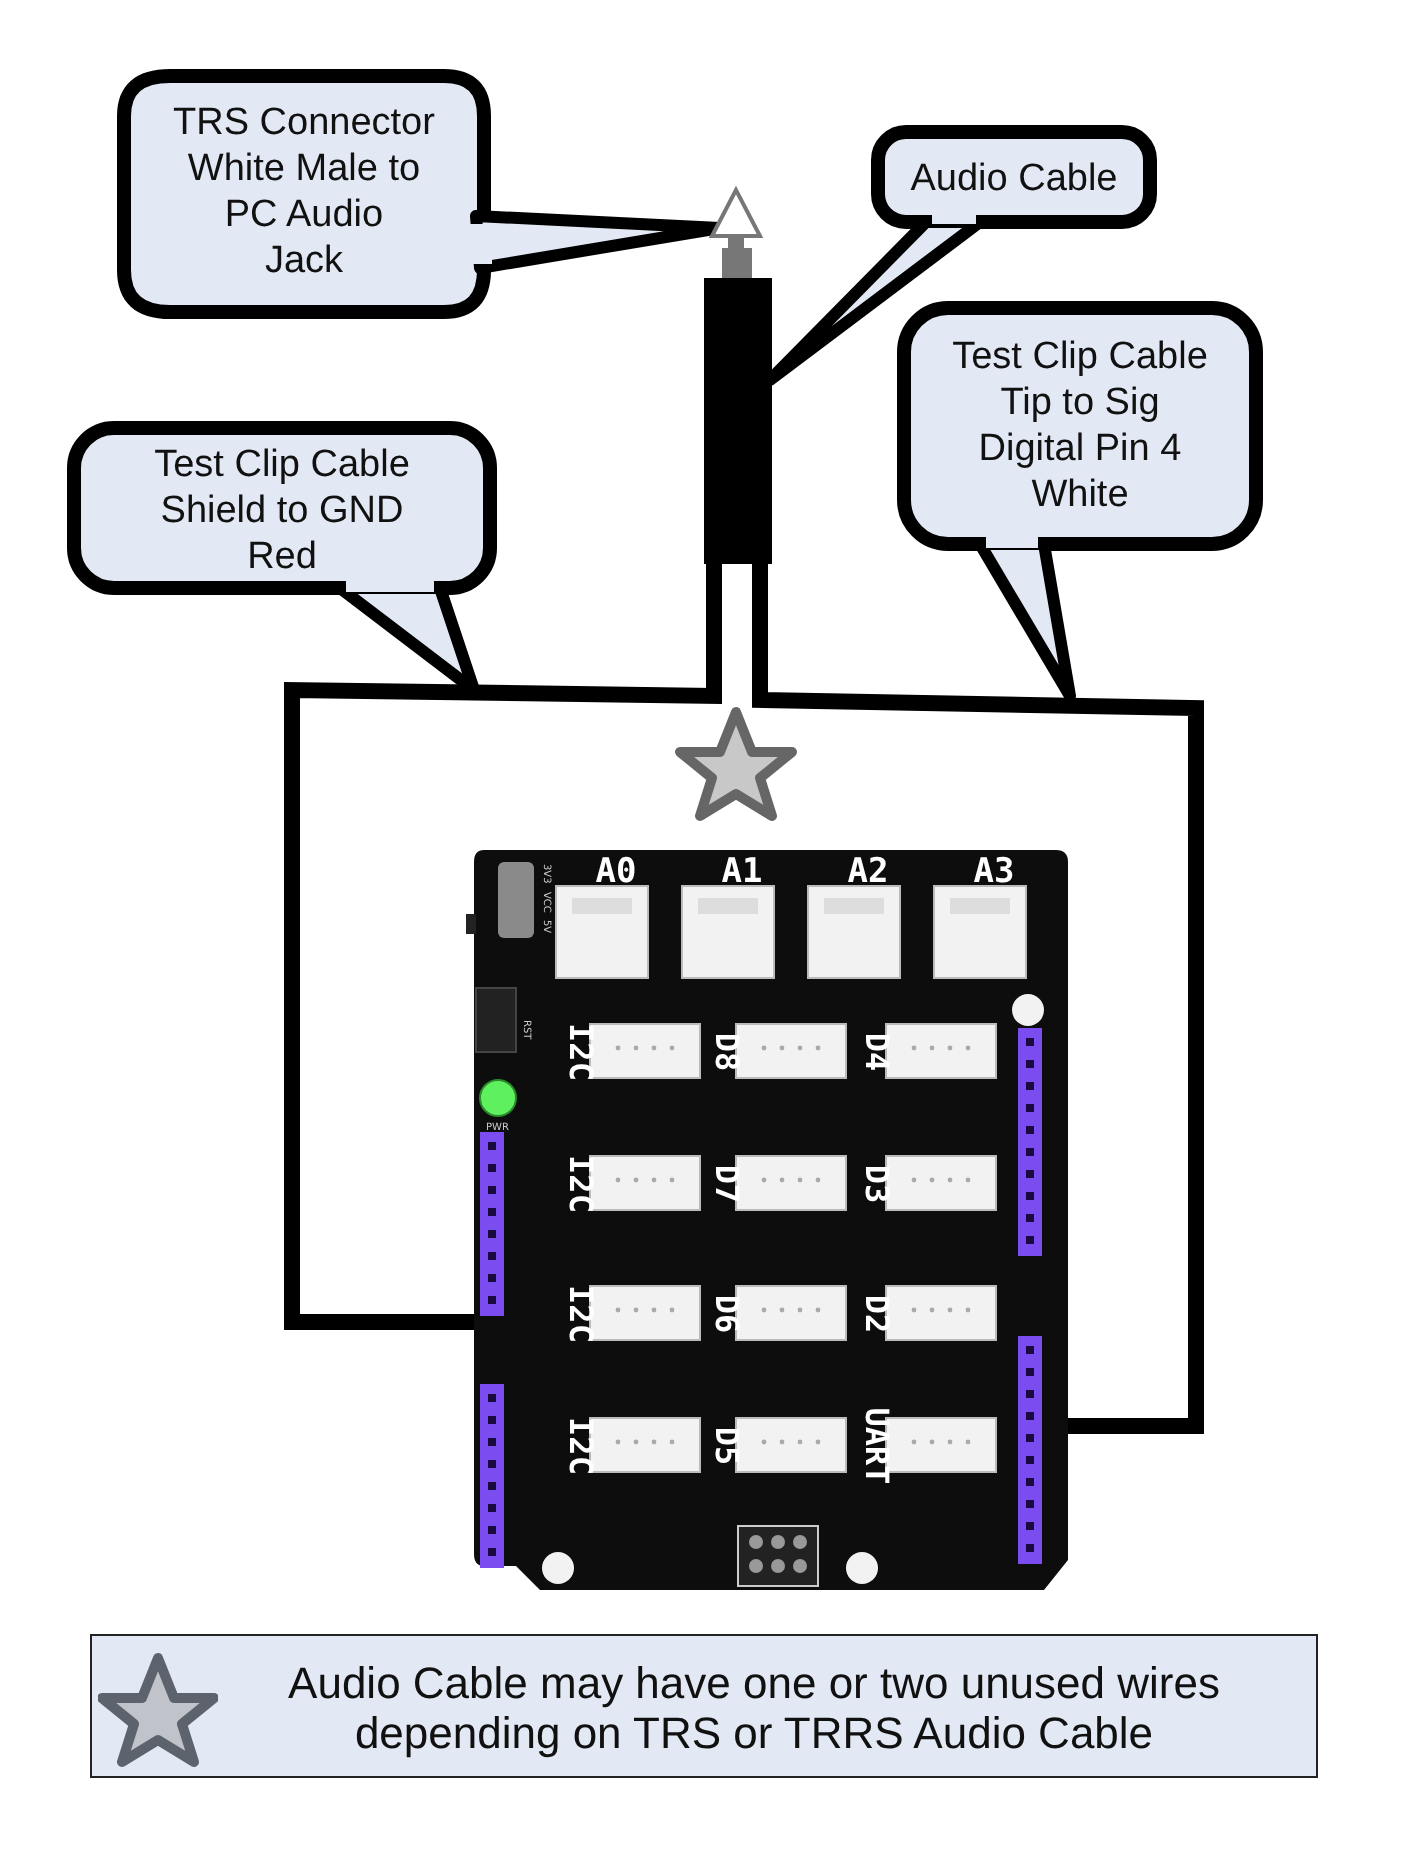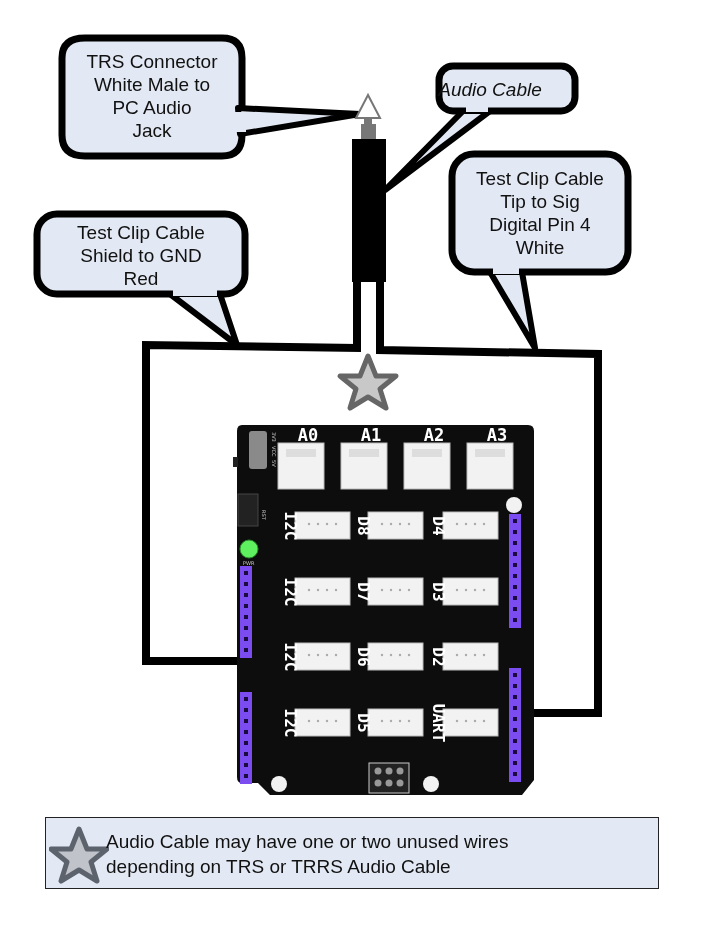--- a/index.html
+++ b/index.html
@@ -9,22 +9,22 @@
       position: absolute; text-align: center; color: #111; font-size: 19px; line-height: 23px;
       font-family: "Liberation Sans", sans-serif; white-space: pre-line;
     }
     .board-label { font-family: "DejaVu Sans Mono", monospace; font-weight: bold; fill: #ffffff; }
     .pin-label { font-family: "DejaVu Sans", sans-serif; fill: #cccccc; font-size: 5px; }
     #note-box {
       position: absolute; left: 45px; top: 817px; width: 614px; height: 72px;
       background: #e3e9f4; border: 1.5px solid #222; box-sizing: border-box;
     }
     #note-text {
-      position: absolute; left: 60px; right: 10px; top: 11px; 
-      font-size: 19px; line-height: 25px; color: #111; white-space: pre-line;
+      position: absolute; left: 60px; right: 10px; top: 11px; text-align: center;
+      font-size: 22px; line-height: 25px; color: #111; white-space: pre-line;
     }
   </style>
 </head>
 <body>
 
 <svg id="canvas" width="710" height="925" viewBox="0 0 710 925">
 
   <g>
     <path d="M85,38 H222 Q242,38 242,58 V135 Q242,156 222,156 H85 Q62,156 62,135 V107 Q62,96 62,90 V58 Q62,38 85,38 Z" fill="#e3e9f4" stroke="#000" stroke-width="7"></path>
     <path d="M238,108 L360,114 L240,134 Z" fill="#e3e9f4" stroke="#000" stroke-width="6" stroke-linejoin="round"></path>
@@ -255,21 +255,21 @@
         <text x="262" y="510" font-size="7" class="pin-label" transform="rotate(90 262 510)">RST</text>
         <text x="243" y="565" font-size="5" class="pin-label">PWR</text>
       </g>
   </g>
 </svg>
 
 <div class="callout-text" style="left:62px; top:50px; width:180px;">TRS Connector
 White Male to
 PC Audio
 Jack</div>
-<div class="callout-text" style="left:422px; top:78px; width:136px;font-style:italic;">Audio Cable</div>
+<div class="callout-text" style="left:439px; top:78px; width:136px;">Audio Cable</div>
 <div class="callout-text" style="left:452px; top:167px; width:176px;">Test Clip Cable
 Tip to Sig
 Digital Pin 4
 White</div>
 <div class="callout-text" style="left:37px; top:221px; width:208px;">Test Clip Cable
 Shield to GND
 Red</div>
 
 <div id="note-box">
   <svg width="60" height="60" style="position:absolute; left:3px; top:7px;">

